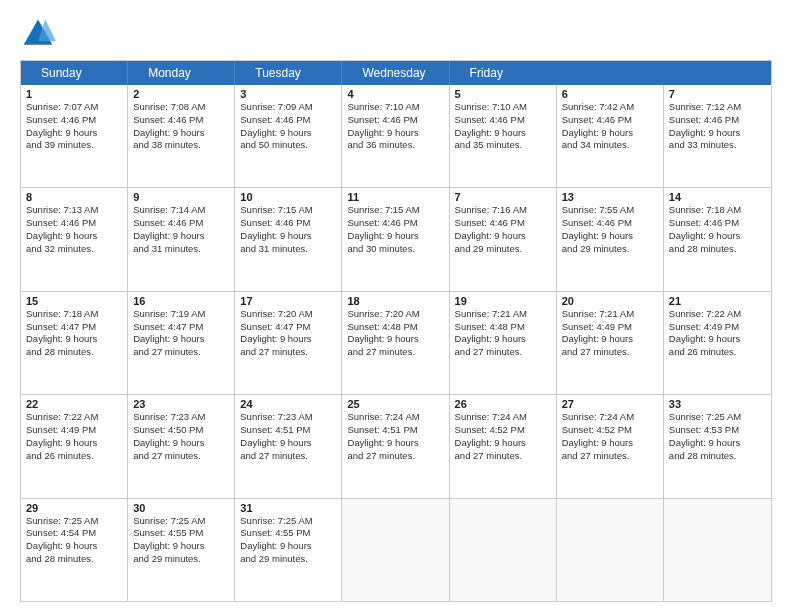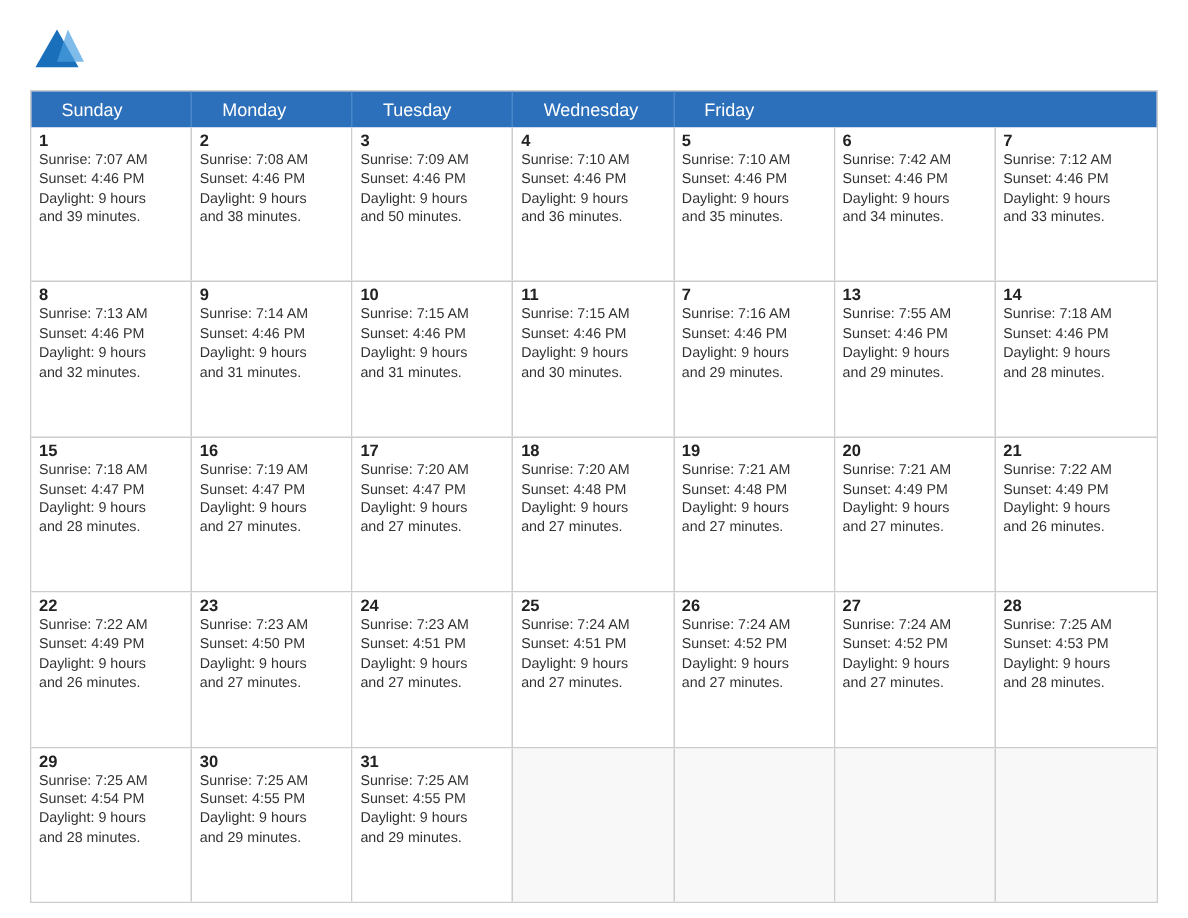--- a/index.html
+++ b/index.html
@@ -329,21 +329,21 @@
             <span class="cell-line">and 27 minutes.</span>
           </div>
           <div class="cal-cell">
             <span class="day-num">27</span>
             <span class="cell-line">Sunrise: 7:24 AM</span>
             <span class="cell-line">Sunset: 4:52 PM</span>
             <span class="cell-line">Daylight: 9 hours</span>
             <span class="cell-line">and 27 minutes.</span>
           </div>
           <div class="cal-cell">
-            <span class="day-num">28</span>
+            <span class="day-num">33</span>
             <span class="cell-line">Sunrise: 7:25 AM</span>
             <span class="cell-line">Sunset: 4:53 PM</span>
             <span class="cell-line">Daylight: 9 hours</span>
             <span class="cell-line">and 28 minutes.</span>
           </div>
         </div>
         <div class="cal-row">
           <div class="cal-cell">
             <span class="day-num">29</span>
             <span class="cell-line">Sunrise: 7:25 AM</span>

